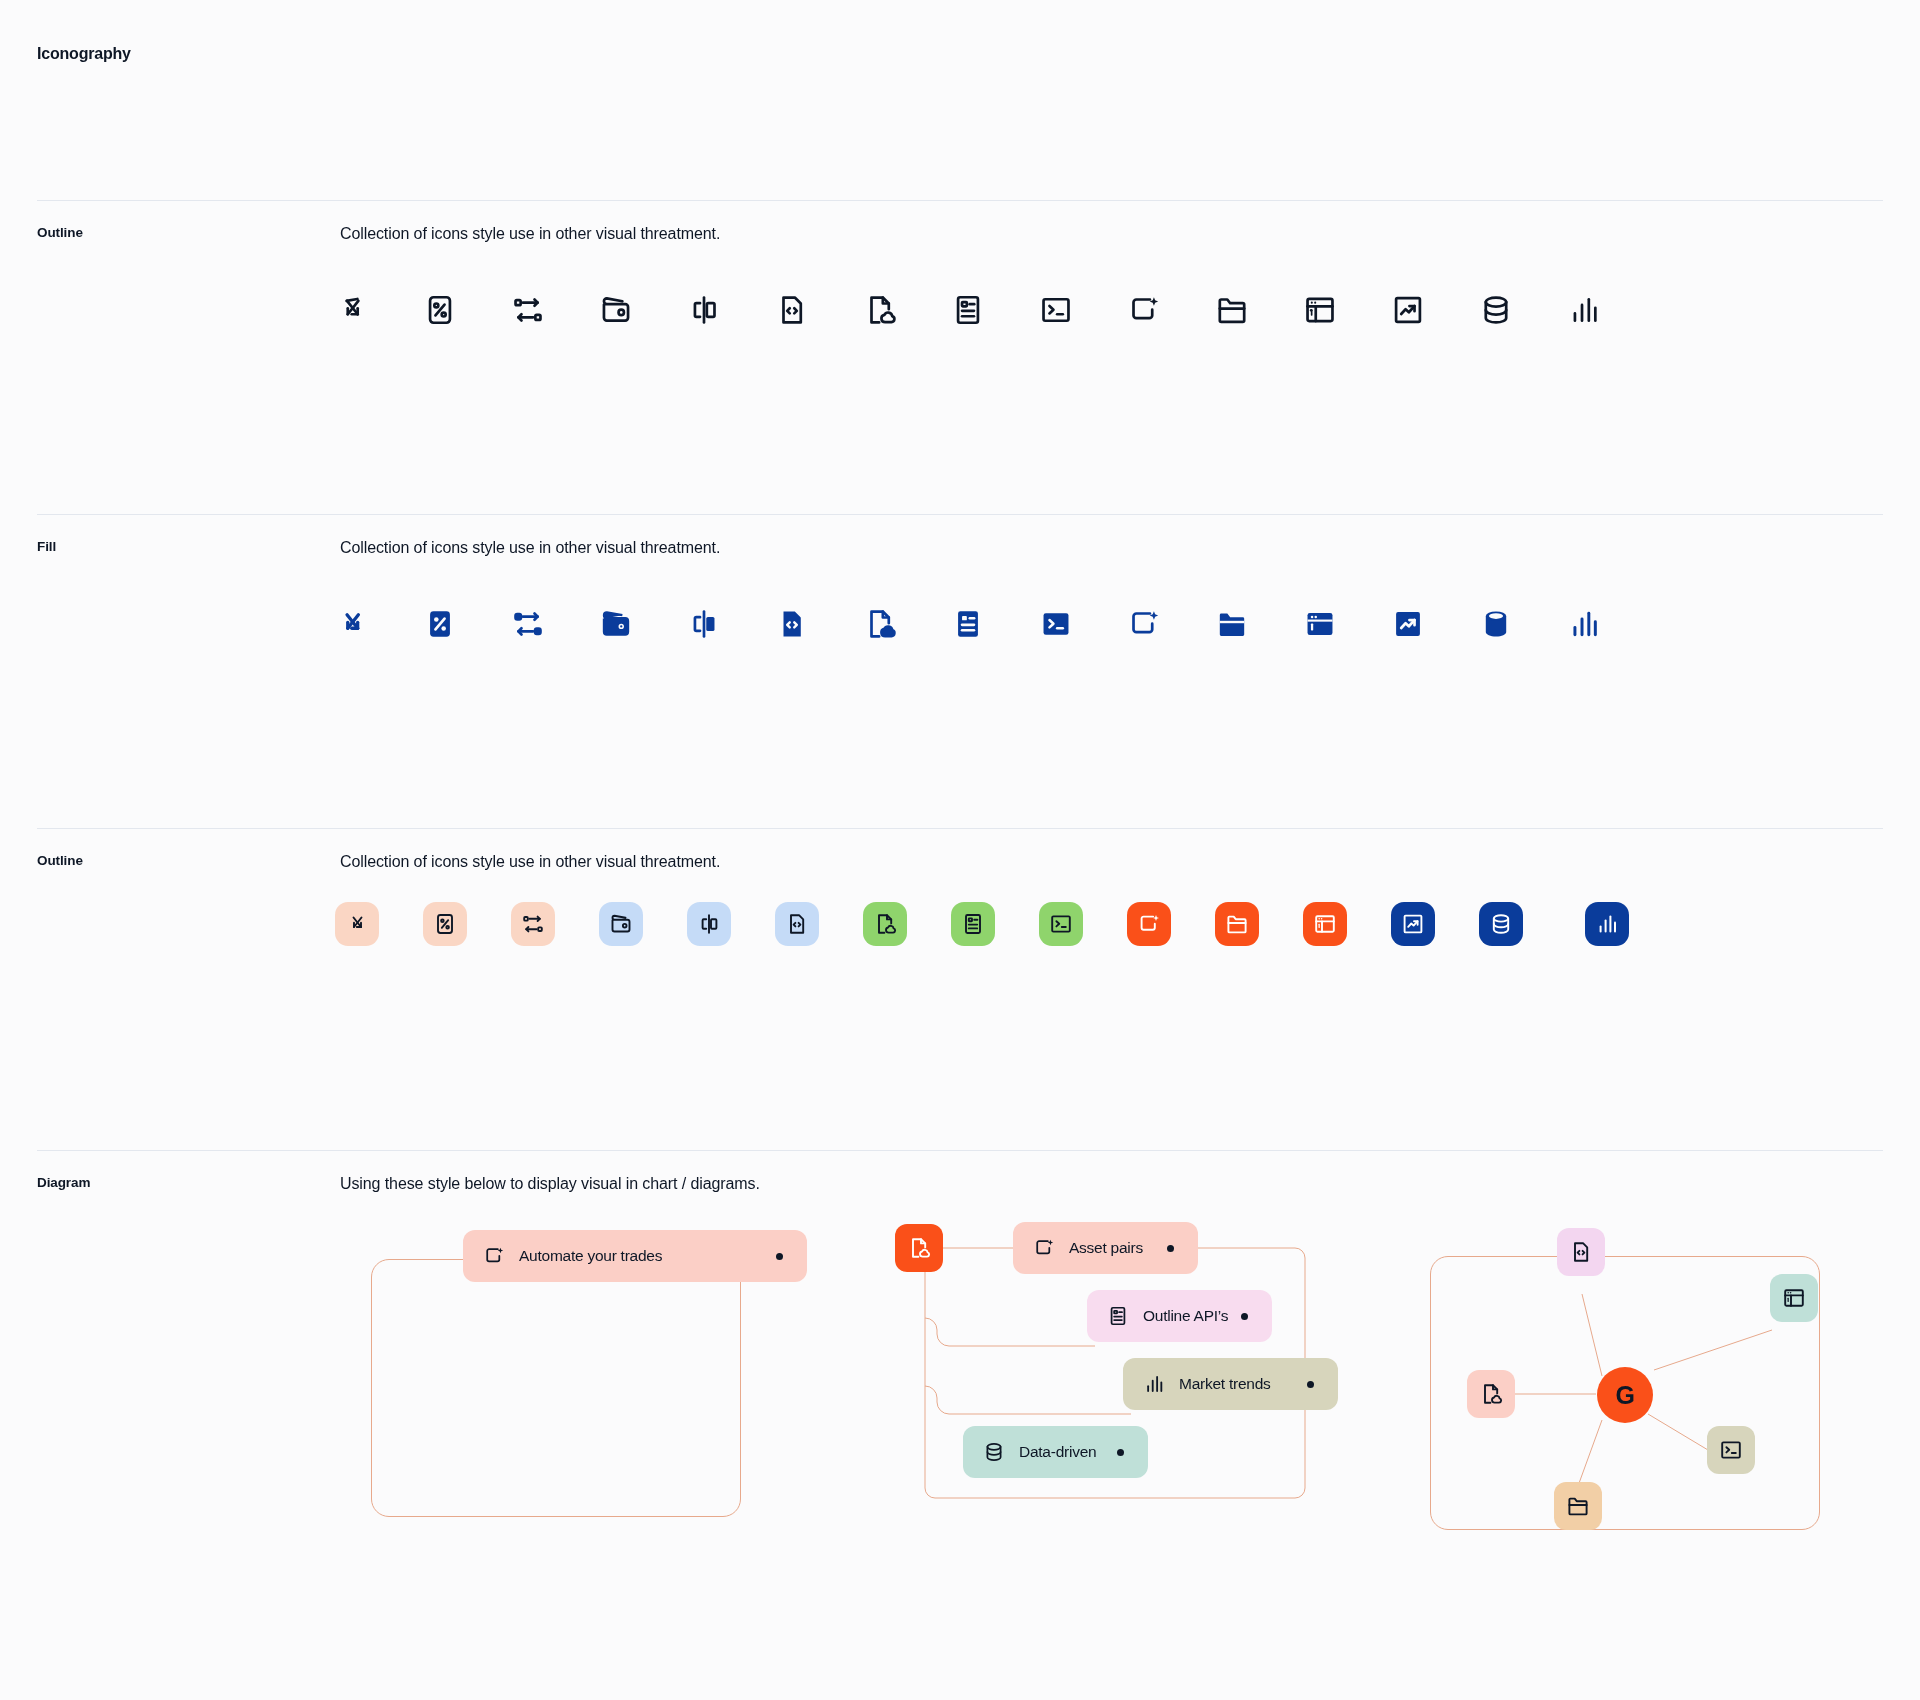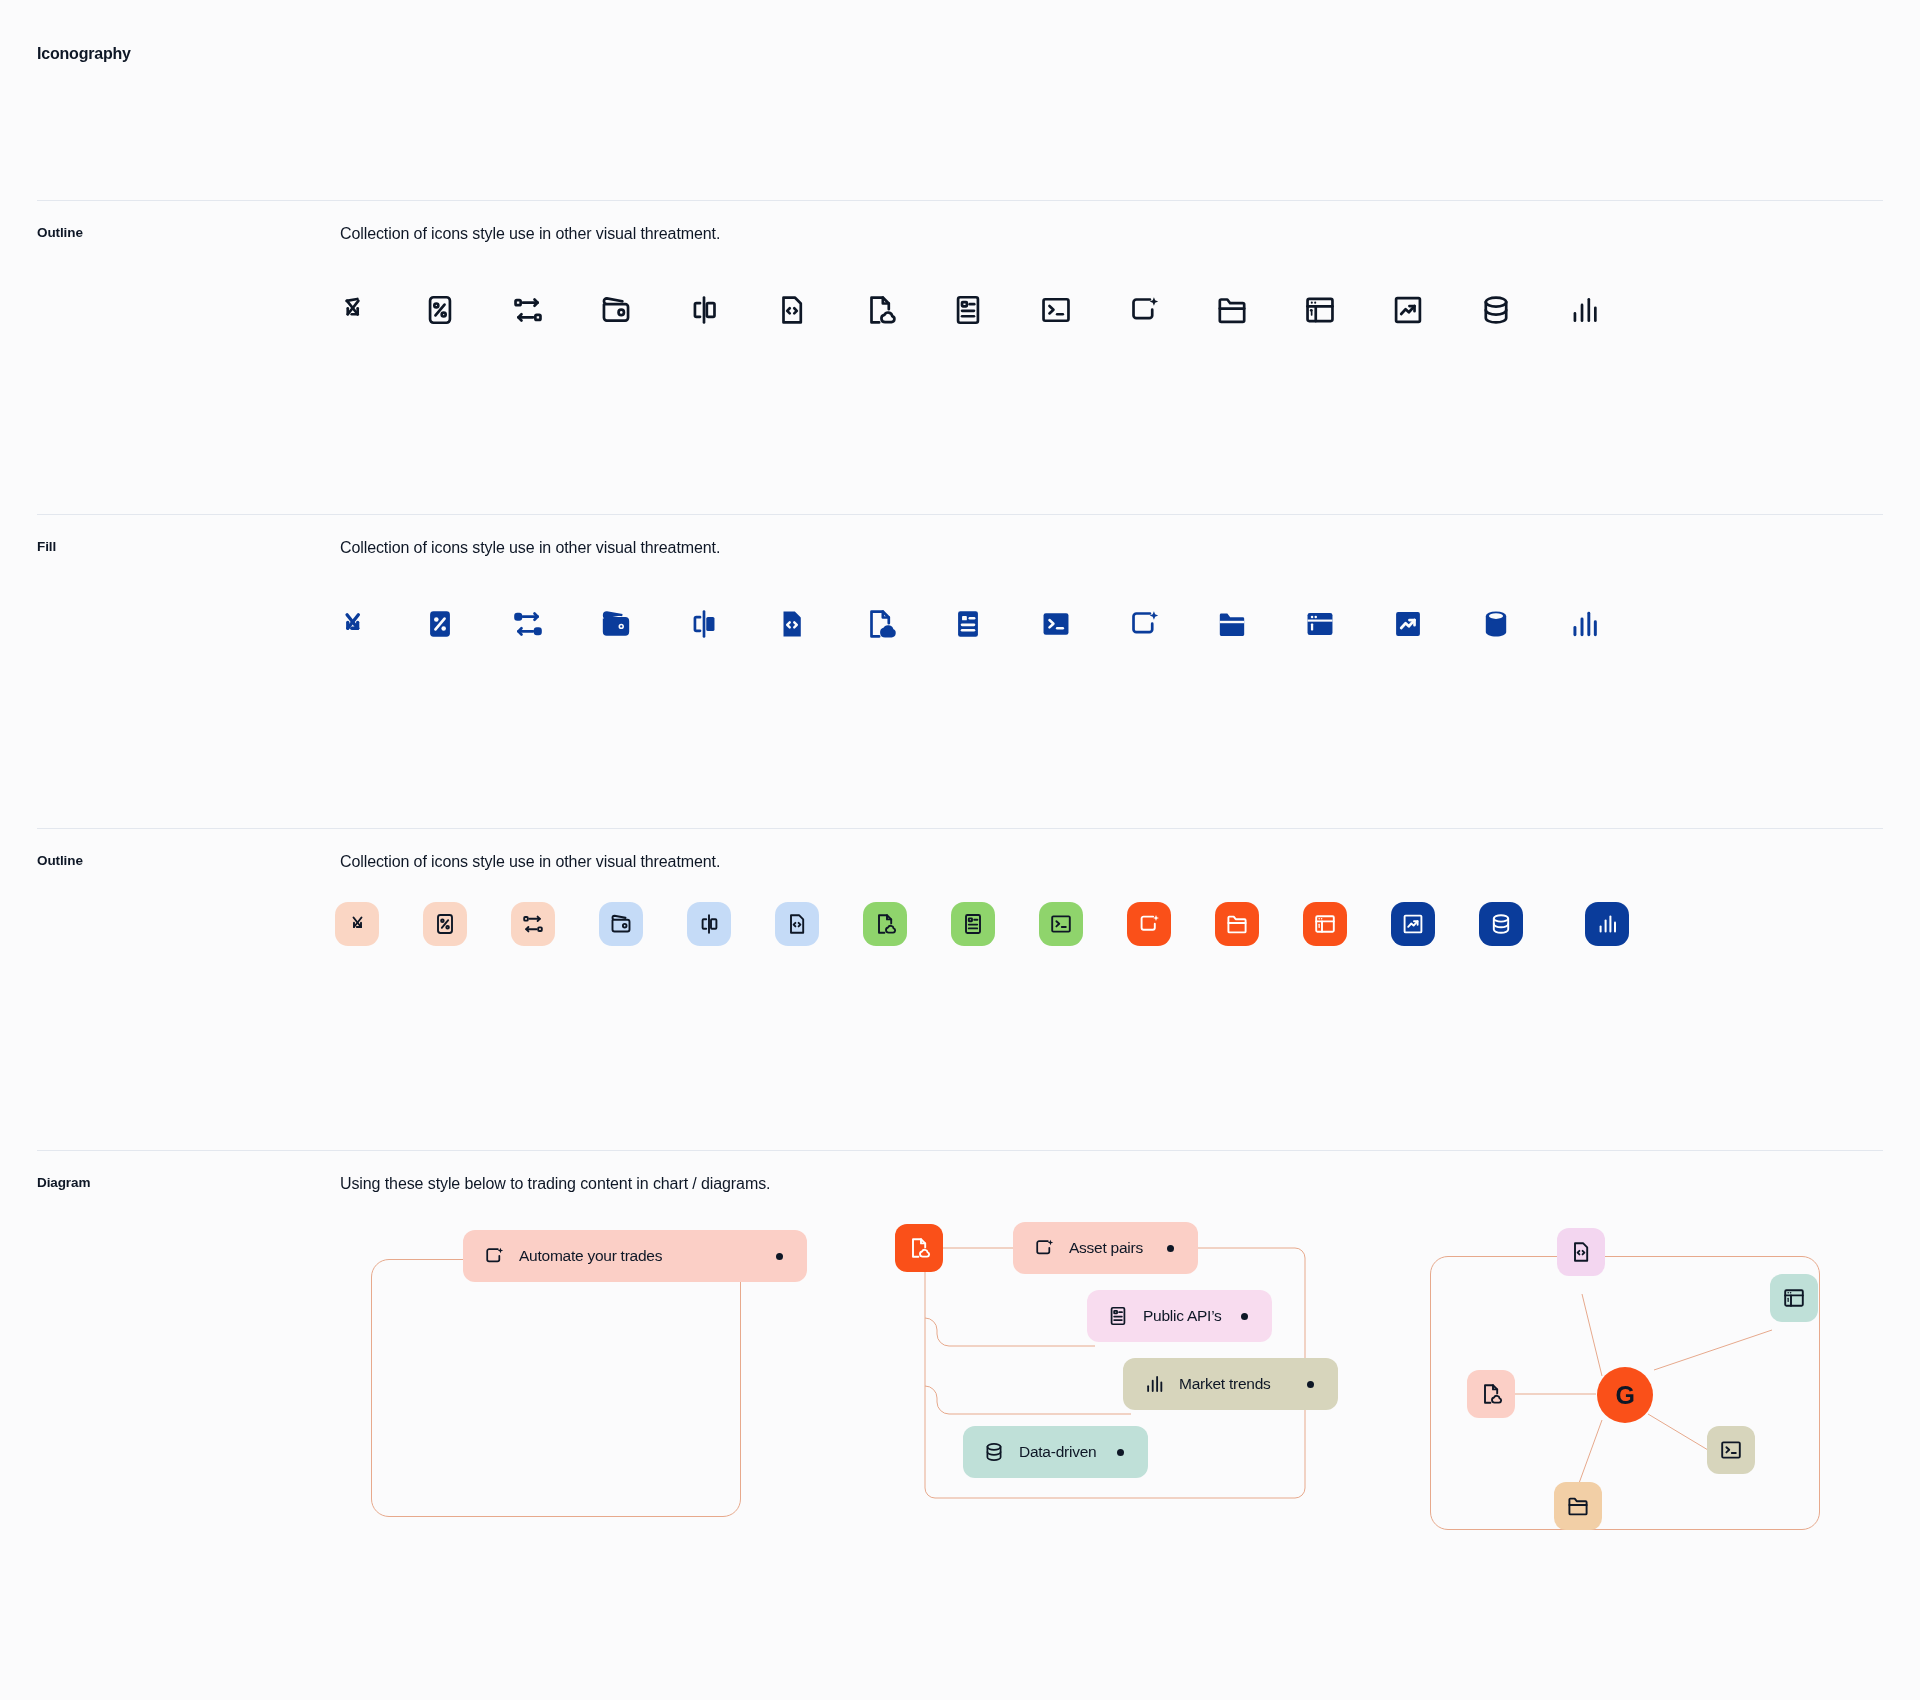--- a/index.html
+++ b/index.html
@@ -512,21 +512,21 @@
             <path d="M20 10.4v9.2"></path>
           </svg>
         </div>
       </div>
   </div>
 </div>
 
 <div class="section" style="top:1150px;">
   <div class="rule"></div>
   <div class="sec-label">Diagram</div>
-  <div class="sec-desc">Using these style below to trading content in chart / diagrams.</div>
+  <div class="sec-desc">Using these style below to display visual in chart / diagrams.</div>
 </div>
 
 <div class="diagrams">
 
   <div class="diagram d1">
     <div class="frame" style="left:36px; top:29px; width:370px; height:258px;"></div>
 
     <div class="card" style="left:128px; top:0px; width:344px; background:#FBCFC6;">
       <span class="ic">
         <svg width="22" height="22" viewBox="0 0 24 24" fill="none" stroke="#0E1726" stroke-width="1.9" stroke-linecap="round" stroke-linejoin="round">
@@ -573,21 +573,21 @@
     <div class="card" style="left:192px; top:60px; width:185px; background:#F8DCEF;">
       <span class="ic">
         <svg width="22" height="22" viewBox="0 0 24 24" fill="none" stroke="#0E1726" stroke-width="1.9" stroke-linecap="round" stroke-linejoin="round">
             <rect x="5" y="3" width="14" height="18" rx="1.4"></rect>
             <rect x="7.8" y="6.4" width="3.2" height="2.8" rx="0.5"></rect>
             <path d="M13.2 7.8h3.2"></path>
             <path d="M7.8 12.6h8.4"></path>
             <path d="M7.8 16.4h8.4"></path>
           </svg>
       </span>
-      <span class="lbl">Public API’s</span>
+      <span class="lbl">Outline API’s</span>
       <span class="dot"></span>
     </div>
 
     <div class="card" style="left:228px; top:128px; width:215px; background:#D7D5BC;">
       <span class="ic">
         <svg width="22" height="22" viewBox="0 0 24 24" fill="none" stroke="#0E1726" stroke-width="2" stroke-linecap="round">
             <path d="M5.6 14.4v5.2"></path>
             <path d="M10.6 8.4v11.2"></path>
             <path d="M15.4 4.4v15.2"></path>
             <path d="M20 10.4v9.2"></path>

